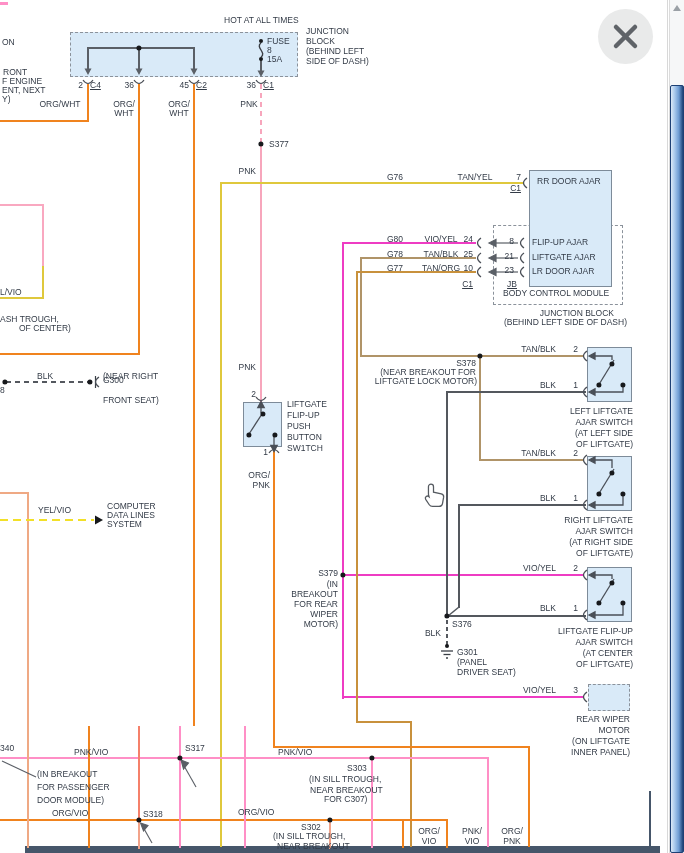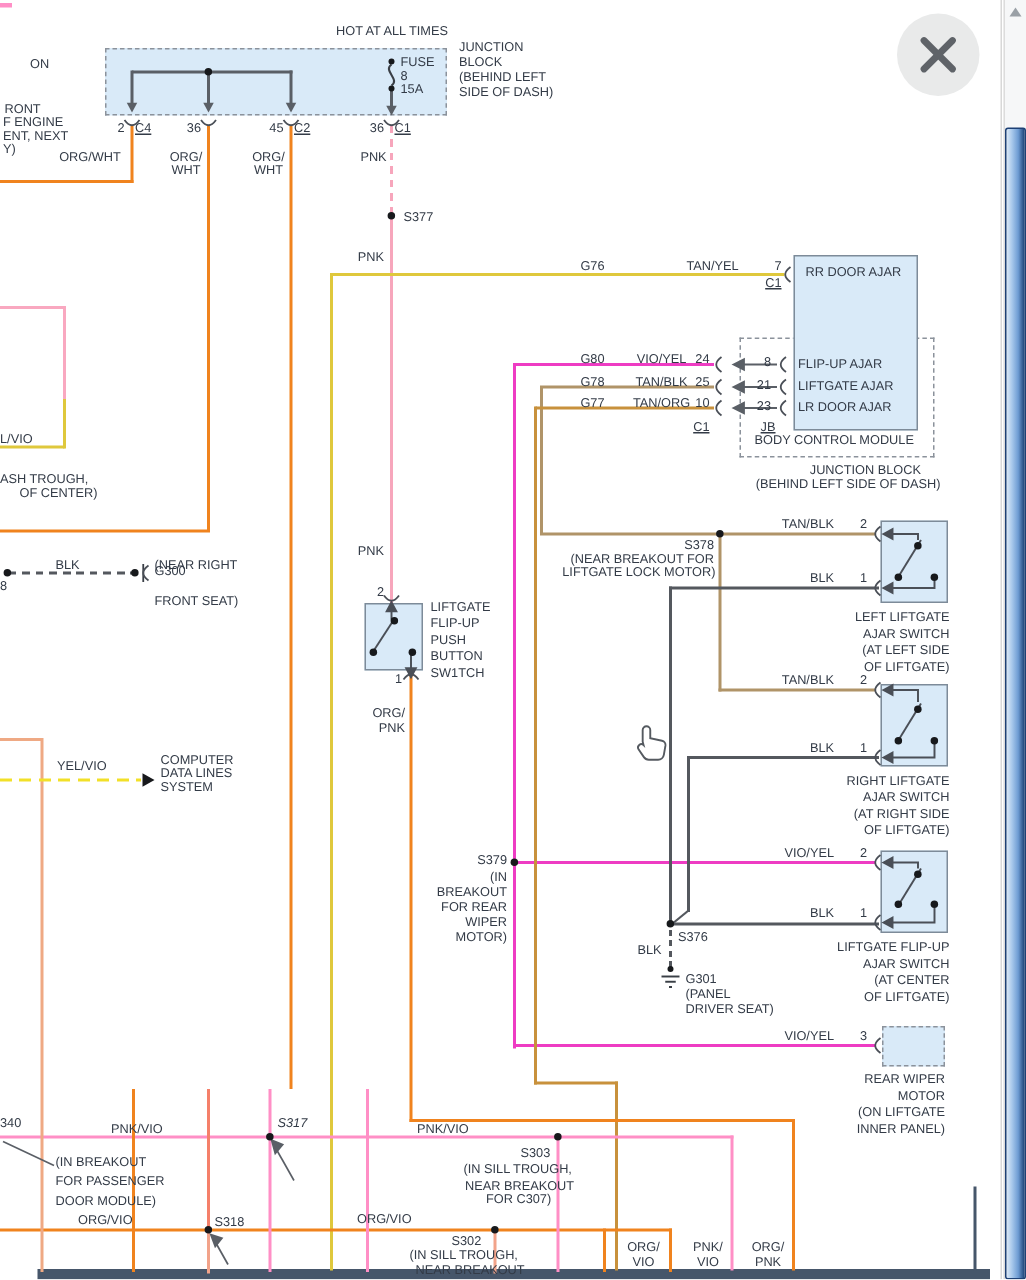--- a/index.html
+++ b/index.html
@@ -215,21 +215,21 @@
       <div class="dot" style="left: 612px; top: 473px; width: 5.2px; height: 5.2px;"></div>
       <div class="dot" style="left: 623px; top: 494px; width: 5.2px; height: 5.2px;"></div>
       <div class="dot" style="left: 599px; top: 603px; width: 5.2px; height: 5.2px;"></div>
       <div class="dot" style="left: 612px; top: 583px; width: 5.2px; height: 5.2px;"></div>
       <div class="dot" style="left: 623px; top: 603px; width: 5.2px; height: 5.2px;"></div>
       <div class="dot" style="left: 249px; top: 435px; width: 5.2px; height: 5.2px;"></div>
       <div class="dot" style="left: 263px; top: 414px; width: 5.2px; height: 5.2px;"></div>
       <div class="dot" style="left: 275px; top: 435px; width: 5.2px; height: 5.2px;"></div>
     </div>
   <div id="layer-labels">
-      <span class="lbl" style="top: 38px; left: 20px;">ON</span>
+      <span class="lbl" style="top: 38px; left: 2px;">ON</span>
       <span class="lbl" style="top: 68px; left: 3px;">RONT</span>
       <span class="lbl" style="top: 77px; left: 2px;">F ENGINE</span>
       <span class="lbl" style="top: 86px; left: 2px;">ENT, NEXT</span>
       <span class="lbl" style="top: 95px; left: 2px;">Y)</span>
       <span class="lbl" style="top: 16px; left: 224px;">HOT AT ALL TIMES</span>
       <span class="lbl" style="top: 37px; left: 267px;">FUSE</span>
       <span class="lbl" style="top: 46px; left: 267px;">8</span>
       <span class="lbl" style="top: 55px; left: 267px;">15A</span>
       <span class="lbl" style="top: 27px; left: 306px;">JUNCTION</span>
       <span class="lbl" style="top: 37px; left: 306px;">BLOCK</span>
@@ -324,33 +324,33 @@
       <span class="lbl" style="top: 600px; right: 346px;">FOR REAR</span>
       <span class="lbl" style="top: 610px; right: 346px;">WIPER</span>
       <span class="lbl" style="top: 620px; right: 346px;">MOTOR)</span>
       <span class="lbl" style="top: 620px; left: 452px;">S376</span>
       <span class="lbl" style="top: 629px; right: 243px;">BLK</span>
       <span class="lbl" style="top: 648px; left: 457px;">G301</span>
       <span class="lbl" style="top: 658px; left: 457px;">(PANEL</span>
       <span class="lbl" style="top: 668px; left: 457px;">DRIVER SEAT)</span>
       <span class="lbl" style="top: 288px; left: 0px;">L/VIO</span>
       <span class="lbl" style="top: 315px; left: 0px; text-align: center;">ASH TROUGH,</span>
-      <span class="lbl" style="top: 324px; left: 13px;">OF CENTER)</span>
+      <span class="lbl" style="top: 324px; left: 19px;">OF CENTER)</span>
       <span class="lbl" style="top: 372px; left: 37px;">BLK</span>
       <span class="lbl" style="top: 386px; left: 0px;">8</span>
       <span class="lbl" style="top: 376px; left: 103px;">G300</span>
       <span class="lbl" style="top: 372px; left: 103px;">(NEAR RIGHT</span>
       <span class="lbl" style="top: 396px; left: 103px;">FRONT SEAT)</span>
       <span class="lbl" style="top: 506px; left: 38px;">YEL/VIO</span>
       <span class="lbl" style="top: 502px; left: 107px;">COMPUTER</span>
       <span class="lbl" style="top: 511px; left: 107px;">DATA LINES</span>
       <span class="lbl" style="top: 520px; left: 107px;">SYSTEM</span>
       <span class="lbl" style="top: 744px; left: 0px;">340</span>
       <span class="lbl" style="top: 748px; left: 74px;">PNK/VIO</span>
-      <span class="lbl" style="top: 744px; left: 185px; font-style: italic;">S317</span>
+      <span class="lbl" style="top: 744px; left: 185px;">S317</span>
       <span class="lbl" style="top: 748px; left: 278px;">PNK/VIO</span>
       <span class="lbl" style="top: 770px; left: 37px;">(IN BREAKOUT</span>
       <span class="lbl" style="top: 783px; left: 37px;">FOR PASSENGER</span>
       <span class="lbl" style="top: 796px; left: 37px;">DOOR MODULE)</span>
       <span class="lbl" style="top: 764px; left: 347px;">S303</span>
       <span class="lbl" style="top: 775px; left: 309px;">(IN SILL TROUGH,</span>
       <span class="lbl" style="top: 786px; left: 310px;">NEAR BREAKOUT</span>
       <span class="lbl" style="top: 795px; left: 324px;">FOR C307)</span>
       <span class="lbl" style="top: 809px; left: 52px;">ORG/VIO</span>
       <span class="lbl" style="top: 810px; left: 143px;">S318</span>

